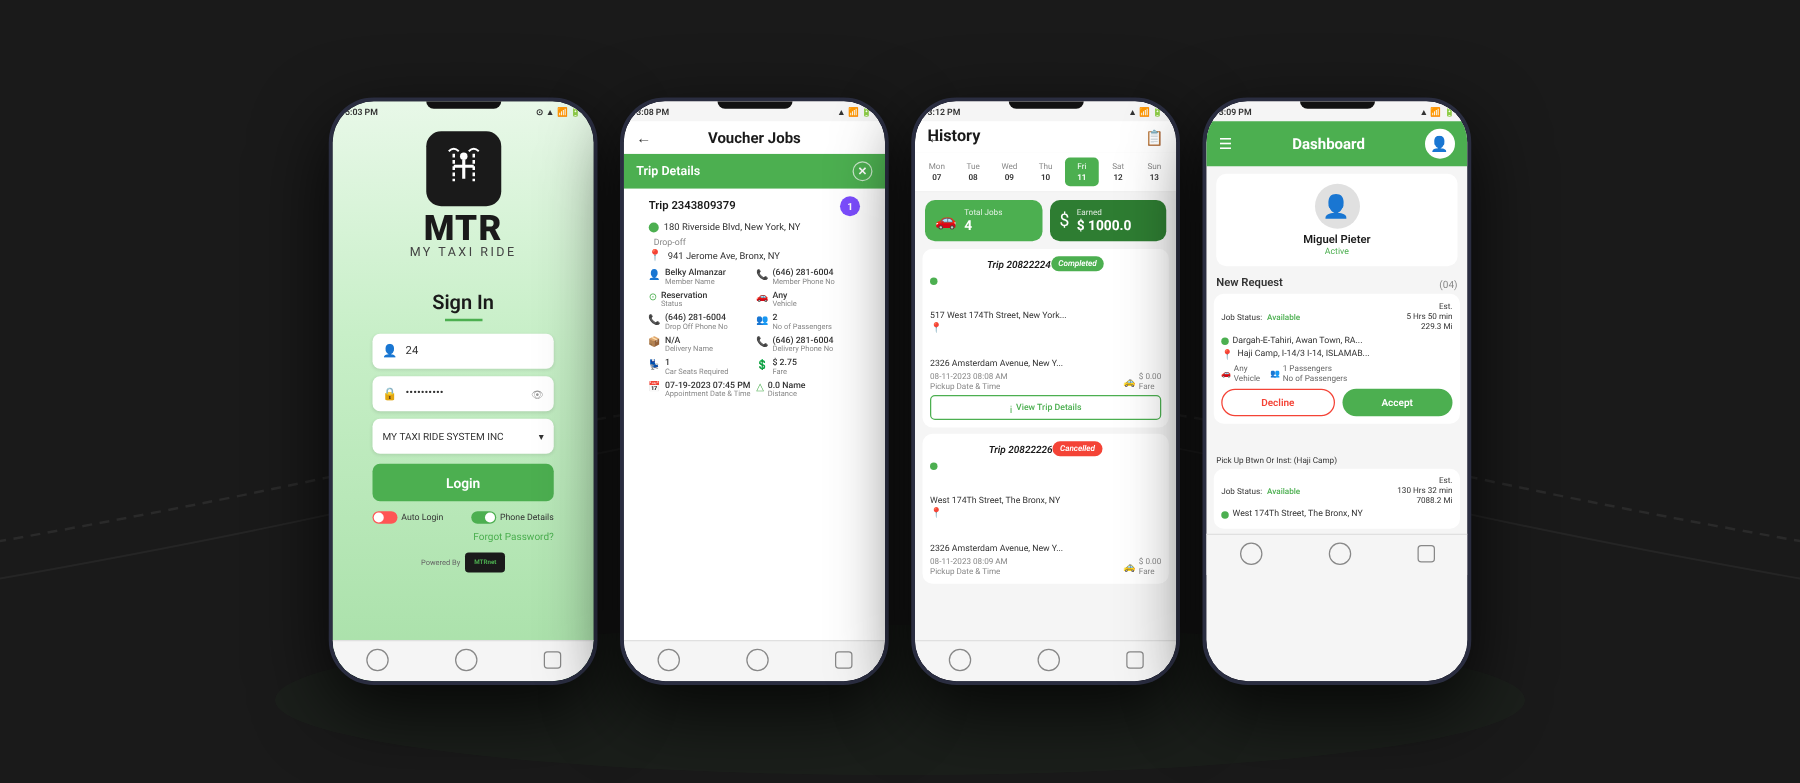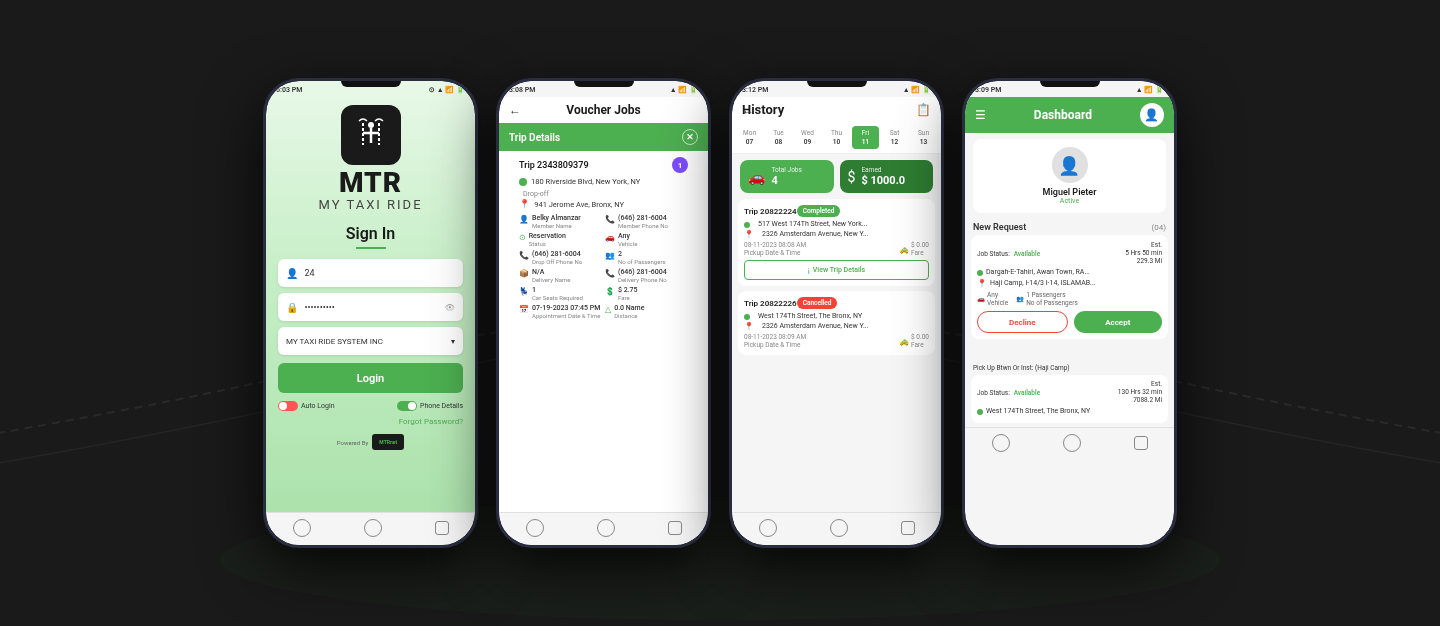--- a/index.html
+++ b/index.html
@@ -72,46 +72,46 @@
     .status-icons { display: flex; gap: 2px; align-items: center; }
 
     
     .phone1 .phone-screen { background: linear-gradient(180deg, #e8f8e8 0%, #c8efc8 40%, #a8e0a8 100%); }
     .phone1 .status-bar { background: transparent; }
 
     .signin-content {
       display: flex;
       flex-direction: column;
       align-items: center;
-      padding: 8px 12px 12px;
+      padding: 8px 32px 12px;
       flex: 1;
     }
     .mtr-logo-box {
       width: 60px; height: 60px;
       background: #1a1a1a;
       border-radius: 12px;
       display: flex;
       align-items: center;
       justify-content: center;
       margin-bottom: 4px;
     }
     .mtr-icon-svg { width: 40px; height: 40px; }
     .mtr-text {
       font-size: 28px;
       font-weight: 900;
       color: #1a1a1a;
       letter-spacing: 1px;
       line-height: 1;
     }
     .mtr-subtitle {
-      font-size: 13px;
+      font-size: 10px;
       color: #444;
       letter-spacing: 2px;
       text-transform: uppercase;
-      margin-bottom: 12px;
+      margin-bottom: 24px;
     }
     .signin-title {
       font-size: 16px;
       font-weight: 600;
       color: #1a1a1a;
       margin-bottom: 4px;
     }
     .signin-underline {
       width: 30px; height: 2px;
       background: #4CAF50;
@@ -357,36 +357,37 @@
       padding: 0 6px;
     }
     .trip-card {
       background: #fff;
       border-radius: 8px;
       padding: 6px;
       margin-bottom: 5px;
     }
     .trip-card-header {
       display: flex;
-      justify-content: flex-start;
+      justify-content: center;
       align-items: center;
       margin-bottom: 3px;
+      font-style: italic;
     }
     .trip-num { font-size: 8px; font-weight: 600; color: #1a1a1a; }
     .status-pill {
       padding: 2px 6px;
       border-radius: 8px;
       font-size: 6.5px;
       font-weight: 600;
       color: #fff;
     }
     .status-completed { background: #4CAF50; }
     .status-cancelled { background: #f44336; }
 
-    .trip-loc-row { display: flex; align-items: flex-start; gap: 8px; margin-bottom: 2px; }
+    .trip-loc-row { display: flex; align-items: flex-start; gap: 20px; margin-bottom: 2px; flex-direction: column; }
     .t-dot-g { width: 6px; height: 6px; background: #4CAF50; border-radius: 50%; margin-top: 2px; flex-shrink: 0; }
     .t-pin-r { color: #e53935; font-size: 8px; flex-shrink: 0; }
     .t-loc-text { font-size: 7px; color: #333; }
 
     .trip-meta {
       display: flex;
       justify-content: space-between;
       align-items: center;
       margin-top: 2px;
     }

